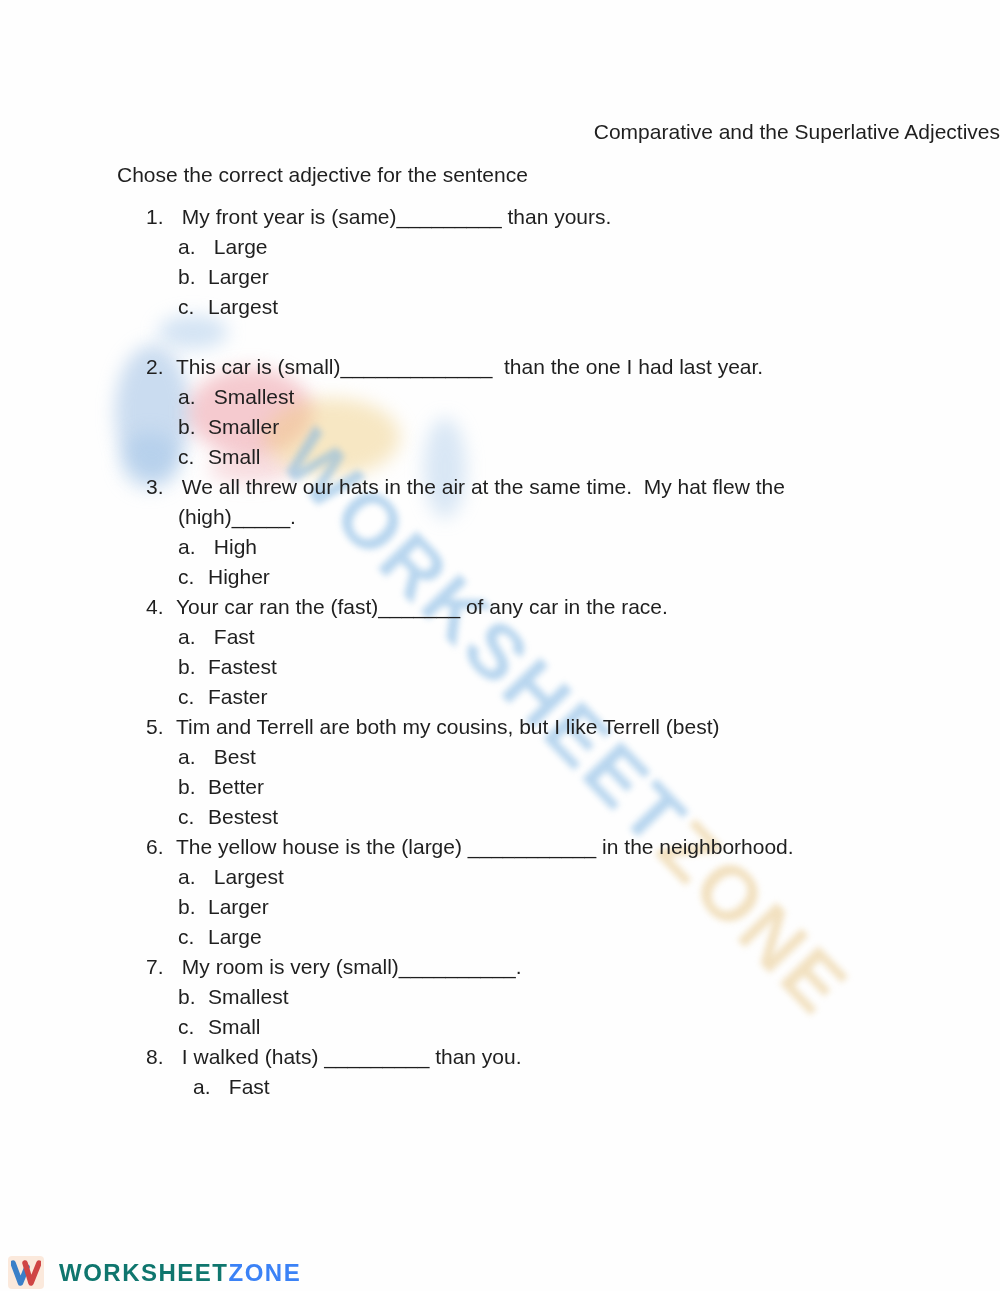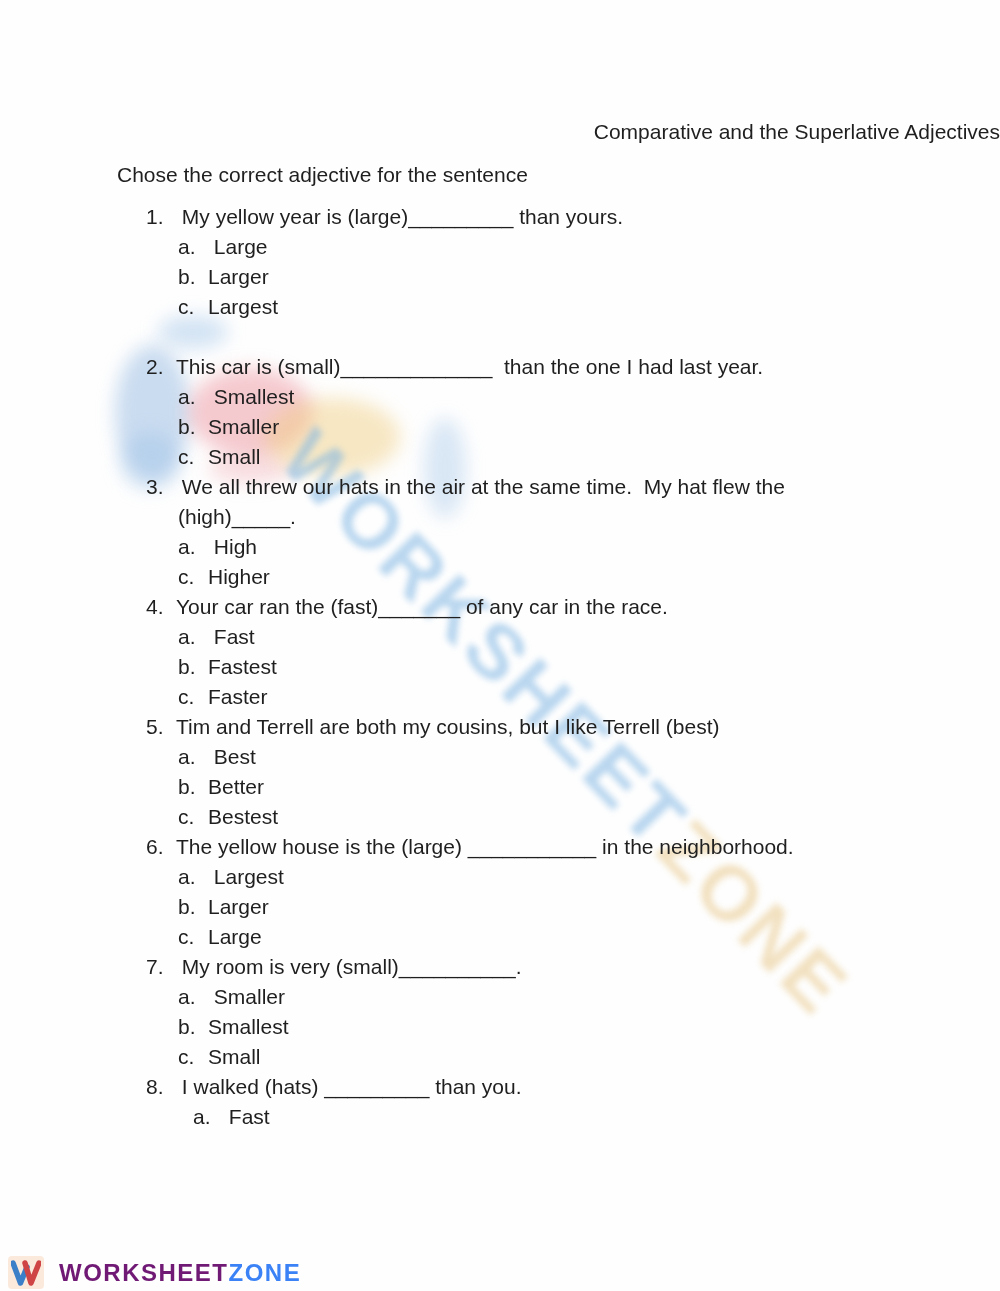--- a/index.html
+++ b/index.html
@@ -60,21 +60,21 @@
     position:absolute; left:8px; top:1256px;
     display:flex; align-items:center;
   }
   .logo-badge {
     width:36px; height:33px; border-radius:4px;
     background:#fbe9dc;
     display:flex; align-items:center; justify-content:center;
     margin-right:15px;
   }
   .brand { font-size:24px; font-weight:bold; letter-spacing:1.5px; white-space:nowrap; }
-  .brand-blue   { color:#701a75; }
+  .brand-blue   { color:#0f766e; }
   .brand-orange { color:#3b82f6; }
 </style>
 </head>
 <body>
 
 <div class="page">
 
   <div class="blob blob-blue1"></div>
   <div class="blob blob-blue2"></div>
   <div class="blob blob-blue3"></div>
@@ -83,21 +83,21 @@
   <div class="blob blob-yellow1"></div>
   <div class="blob blob-blue4"></div>
 
   <div class="wm-text"><span class="wm-blue">WORKSHEET</span><span class="wm-orange">ZONE</span></div>
 
   <div class="title">Comparative and the Superlative Adjectives</div>
   <div class="prompt">Chose the correct adjective for the sentence</div>
 
   <div class="questions">
 
-    <div class="line"><span class="q-num">1.</span><span> My yellow year is (large)_________ than yours.</span></div>
+    <div class="line"><span class="q-num">1.</span><span> My front year is (same)_________ than yours.</span></div>
     <div class="line opt"><span class="opt-letter">a.</span><span> Large</span></div>
     <div class="line opt"><span class="opt-letter">b.</span><span>Larger</span></div>
     <div class="line opt"><span class="opt-letter">c.</span><span>Largest</span></div>
 
     <div class="spacer"></div>
 
     <div class="line"><span class="q-num">2.</span><span>This car is (small)_____________  than the one I had last year.</span></div>
     <div class="line opt"><span class="opt-letter">a.</span><span> Smallest</span></div>
     <div class="line opt"><span class="opt-letter">b.</span><span>Smaller</span></div>
     <div class="line opt"><span class="opt-letter">c.</span><span>Small</span></div>
@@ -116,21 +116,20 @@
     <div class="line opt"><span class="opt-letter">a.</span><span> Best</span></div>
     <div class="line opt"><span class="opt-letter">b.</span><span>Better</span></div>
     <div class="line opt"><span class="opt-letter">c.</span><span>Bestest</span></div>
 
     <div class="line"><span class="q-num">6.</span><span>The yellow house is the (large) ___________ in the neighborhood.</span></div>
     <div class="line opt"><span class="opt-letter">a.</span><span> Largest</span></div>
     <div class="line opt"><span class="opt-letter">b.</span><span>Larger</span></div>
     <div class="line opt"><span class="opt-letter">c.</span><span>Large</span></div>
 
     <div class="line"><span class="q-num">7.</span><span> My room is very (small)__________.</span></div>
-    <div class="line opt"><span class="opt-letter">a.</span><span> Smaller</span></div>
     <div class="line opt"><span class="opt-letter">b.</span><span>Smallest</span></div>
     <div class="line opt"><span class="opt-letter">c.</span><span>Small</span></div>
 
     <div class="line"><span class="q-num">8.</span><span> I walked (hats) _________ than you.</span></div>
     <div class="line opt opt-deep"><span class="opt-letter">a.</span><span> Fast</span></div>
 
   </div>
 
   <div class="footer">
     <div class="logo-badge">

